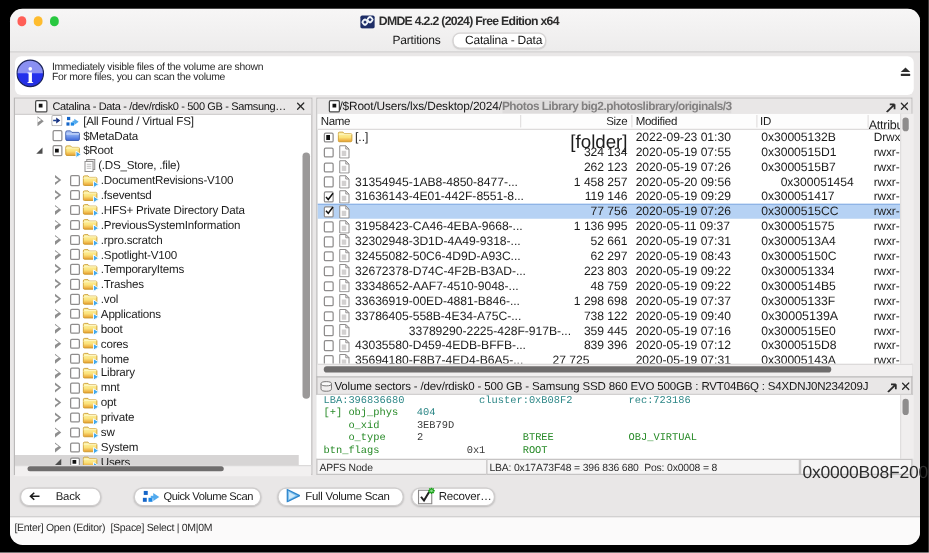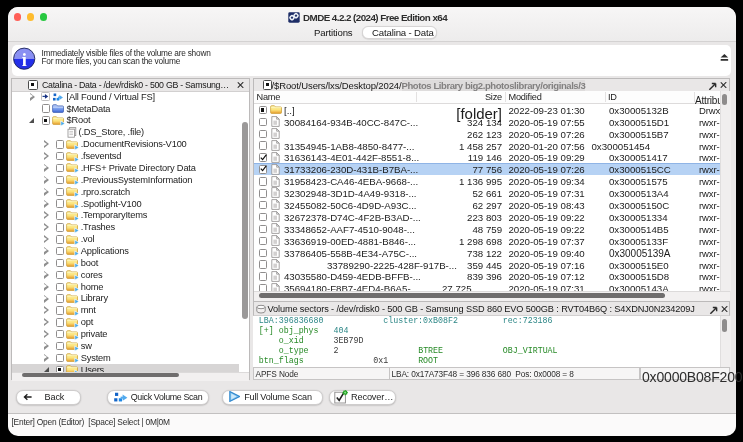--- a/index.html
+++ b/index.html
@@ -336,41 +336,40 @@
     </svg>
 <div class="abs txt" style="left:30.5px;top:1.3px;width:137px;overflow:hidden;font-size:9.7px;letter-spacing:-0.02px;">[..]</div>
 <div class="abs txt" style="left:188.5px;top:1.3px;width:60px;text-align:right;font-size:15px;letter-spacing:-0.02px;">[folder]</div>
 <div class="abs txt" style="left:255px;top:1.3px;font-size:9.7px;letter-spacing:-0.02px;">2022-09-23 01:30</div>
 <div class="abs txt" style="left:355.5px;top:1.3px;font-size:9.7px;letter-spacing:-0.02px;">0x30005132B</div>
 <div class="abs txt" style="left:445.5px;top:1.3px;width:21.5px;overflow:hidden;font-size:9.5px;letter-spacing:-0.1px;">Drwxr</div>
 <div class="cb" style="left:5px;top:14.1px;"></div>
 <svg class="abs" style="left:17px;top:12.5px" width="9" height="11" viewBox="0 0 9 11">
       <use href="#doc"></use>
     </svg>
-<div class="abs txt" style="left:30.5px;top:13.2px;width:137px;overflow:hidden;font-size:9.7px;letter-spacing:-0.02px;">30084164-934B-40CC-847C-...</div>
 <div class="abs txt" style="left:188.5px;top:13.2px;width:60px;text-align:right;font-size:9.7px;letter-spacing:-0.02px;">324 134</div>
 <div class="abs txt" style="left:255px;top:13.2px;font-size:9.7px;letter-spacing:-0.02px;">2020-05-19 07:55</div>
 <div class="abs txt" style="left:355.5px;top:13.2px;font-size:9.7px;letter-spacing:-0.02px;">0x3000515D1</div>
 <div class="abs txt" style="left:445.5px;top:13.2px;width:21.5px;overflow:hidden;font-size:9.5px;letter-spacing:-0.1px;">rwxr-</div>
 <div class="cb" style="left:5px;top:26.0px;"></div>
 <svg class="abs" style="left:17px;top:24.4px" width="9" height="11" viewBox="0 0 9 11">
       <use href="#doc"></use>
     </svg>
 <div class="abs txt" style="left:188.5px;top:25.1px;width:60px;text-align:right;font-size:9.7px;letter-spacing:-0.02px;">262 123</div>
 <div class="abs txt" style="left:255px;top:25.1px;font-size:9.7px;letter-spacing:-0.02px;">2020-05-19 07:26</div>
 <div class="abs txt" style="left:355.5px;top:25.1px;font-size:9.7px;letter-spacing:-0.02px;">0x3000515B7</div>
 <div class="abs txt" style="left:445.5px;top:25.1px;width:21.5px;overflow:hidden;font-size:9.5px;letter-spacing:-0.1px;">rwxr-</div>
 <div class="cb" style="left:5px;top:37.9px;"></div>
 <svg class="abs" style="left:17px;top:36.3px" width="9" height="11" viewBox="0 0 9 11">
       <use href="#doc"></use>
     </svg>
 <div class="abs txt" style="left:30.5px;top:37.0px;width:137px;overflow:hidden;font-size:9.7px;letter-spacing:-0.02px;">31354945-1AB8-4850-8477-...</div>
 <div class="abs txt" style="left:188.5px;top:37.0px;width:60px;text-align:right;font-size:9.7px;letter-spacing:-0.02px;">1 458 257</div>
-<div class="abs txt" style="left:255px;top:37.0px;font-size:9.7px;letter-spacing:-0.02px;">2020-01-20 07:56</div>
-<div class="abs txt" style="left:338px;top:37.0px;font-size:9.7px;letter-spacing:-0.02px;text-align:right;">0x300051454</div>
+<div class="abs txt" style="left:255px;top:37.0px;font-size:9.7px;letter-spacing:-0.02px;">2020-05-20 09:56</div>
+<div class="abs txt" style="left:371px;top:37.0px;font-size:9.7px;letter-spacing:-0.02px;text-align:right;">0x300051454</div>
 <div class="abs txt" style="left:445.5px;top:37.0px;width:21.5px;overflow:hidden;font-size:9.5px;letter-spacing:-0.1px;">rwxr-</div>
 <div class="cb" style="left:5px;top:49.8px;"></div>
 <svg class="abs" style="left:5px;top:49.0px" width="9" height="9" viewBox="0 0 9 9">
       <path d="M1.8 4.6 L3.6 6.6 L7.4 1.6" fill="none" stroke="#111" stroke-width="1.2"></path>
     </svg>
 <svg class="abs" style="left:17px;top:48.2px" width="9" height="11" viewBox="0 0 9 11">
       <use href="#doc"></use>
     </svg>
 <div class="abs txt" style="left:30.5px;top:48.9px;width:137px;overflow:hidden;font-size:9.7px;letter-spacing:-0.02px;">31636143-4E01-442F-8551-8...</div>
 <div class="abs txt" style="left:188.5px;top:48.9px;width:60px;text-align:right;font-size:9.7px;letter-spacing:-0.02px;">119 146</div>
@@ -378,32 +377,31 @@
 <div class="abs txt" style="left:355.5px;top:48.9px;font-size:9.7px;letter-spacing:-0.02px;">0x300051417</div>
 <div class="abs txt" style="left:445.5px;top:48.9px;width:21.5px;overflow:hidden;font-size:9.5px;letter-spacing:-0.1px;">rwxr-</div>
 <div class="abs" style="left:0;top:59.7px;width:466px;height:12.20px;background:#b6d2f4;border-top:1px solid #8fb4e6;box-sizing:border-box;"></div>
 <div class="cb" style="left:5px;top:61.7px;"></div>
 <svg class="abs" style="left:5px;top:60.9px" width="9" height="9" viewBox="0 0 9 9">
       <path d="M1.8 4.6 L3.6 6.6 L7.4 1.6" fill="none" stroke="#111" stroke-width="1.2"></path>
     </svg>
 <svg class="abs" style="left:17px;top:60.1px" width="9" height="11" viewBox="0 0 9 11">
       <use href="#doc"></use>
     </svg>
-<div class="abs txt" style="left:30.5px;top:60.8px;width:137px;overflow:hidden;font-size:9.7px;letter-spacing:-0.02px;">31733206-230D-431B-B7BA-...</div>
 <div class="abs txt" style="left:188.5px;top:60.8px;width:60px;text-align:right;font-size:9.7px;letter-spacing:-0.02px;">77 756</div>
 <div class="abs txt" style="left:255px;top:60.8px;font-size:9.7px;letter-spacing:-0.02px;">2020-05-19 07:26</div>
 <div class="abs txt" style="left:355.5px;top:60.8px;font-size:9.7px;letter-spacing:-0.02px;">0x3000515CC</div>
 <div class="abs txt" style="left:445.5px;top:60.8px;width:21.5px;overflow:hidden;font-size:9.5px;letter-spacing:-0.1px;">rwxr-</div>
 <div class="cb" style="left:5px;top:73.6px;"></div>
 <svg class="abs" style="left:17px;top:72.0px" width="9" height="11" viewBox="0 0 9 11">
       <use href="#doc"></use>
     </svg>
 <div class="abs txt" style="left:30.5px;top:72.7px;width:137px;overflow:hidden;font-size:9.7px;letter-spacing:-0.02px;">31958423-CA46-4EBA-9668-...</div>
 <div class="abs txt" style="left:188.5px;top:72.7px;width:60px;text-align:right;font-size:9.7px;letter-spacing:-0.02px;">1 136 995</div>
-<div class="abs txt" style="left:255px;top:72.7px;font-size:9.7px;letter-spacing:-0.02px;">2020-05-19 09:34</div>
+<div class="abs txt" style="left:255px;top:72.7px;font-size:9.7px;letter-spacing:-0.02px;">2020-05-11 09:37</div>
 <div class="abs txt" style="left:355.5px;top:72.7px;font-size:9.7px;letter-spacing:-0.02px;">0x300051575</div>
 <div class="abs txt" style="left:445.5px;top:72.7px;width:21.5px;overflow:hidden;font-size:9.5px;letter-spacing:-0.1px;">rwxr-</div>
 <div class="cb" style="left:5px;top:85.5px;"></div>
 <svg class="abs" style="left:17px;top:83.9px" width="9" height="11" viewBox="0 0 9 11">
       <use href="#doc"></use>
     </svg>
 <div class="abs txt" style="left:30.5px;top:84.6px;width:137px;overflow:hidden;font-size:9.7px;letter-spacing:-0.02px;">32302948-3D1D-4A49-9318-...</div>
 <div class="abs txt" style="left:188.5px;top:84.6px;width:60px;text-align:right;font-size:9.7px;letter-spacing:-0.02px;">52 661</div>
 <div class="abs txt" style="left:255px;top:84.6px;font-size:9.7px;letter-spacing:-0.02px;">2020-05-19 07:31</div>
 <div class="abs txt" style="left:355.5px;top:84.6px;font-size:9.7px;letter-spacing:-0.02px;">0x3000513A4</div>

